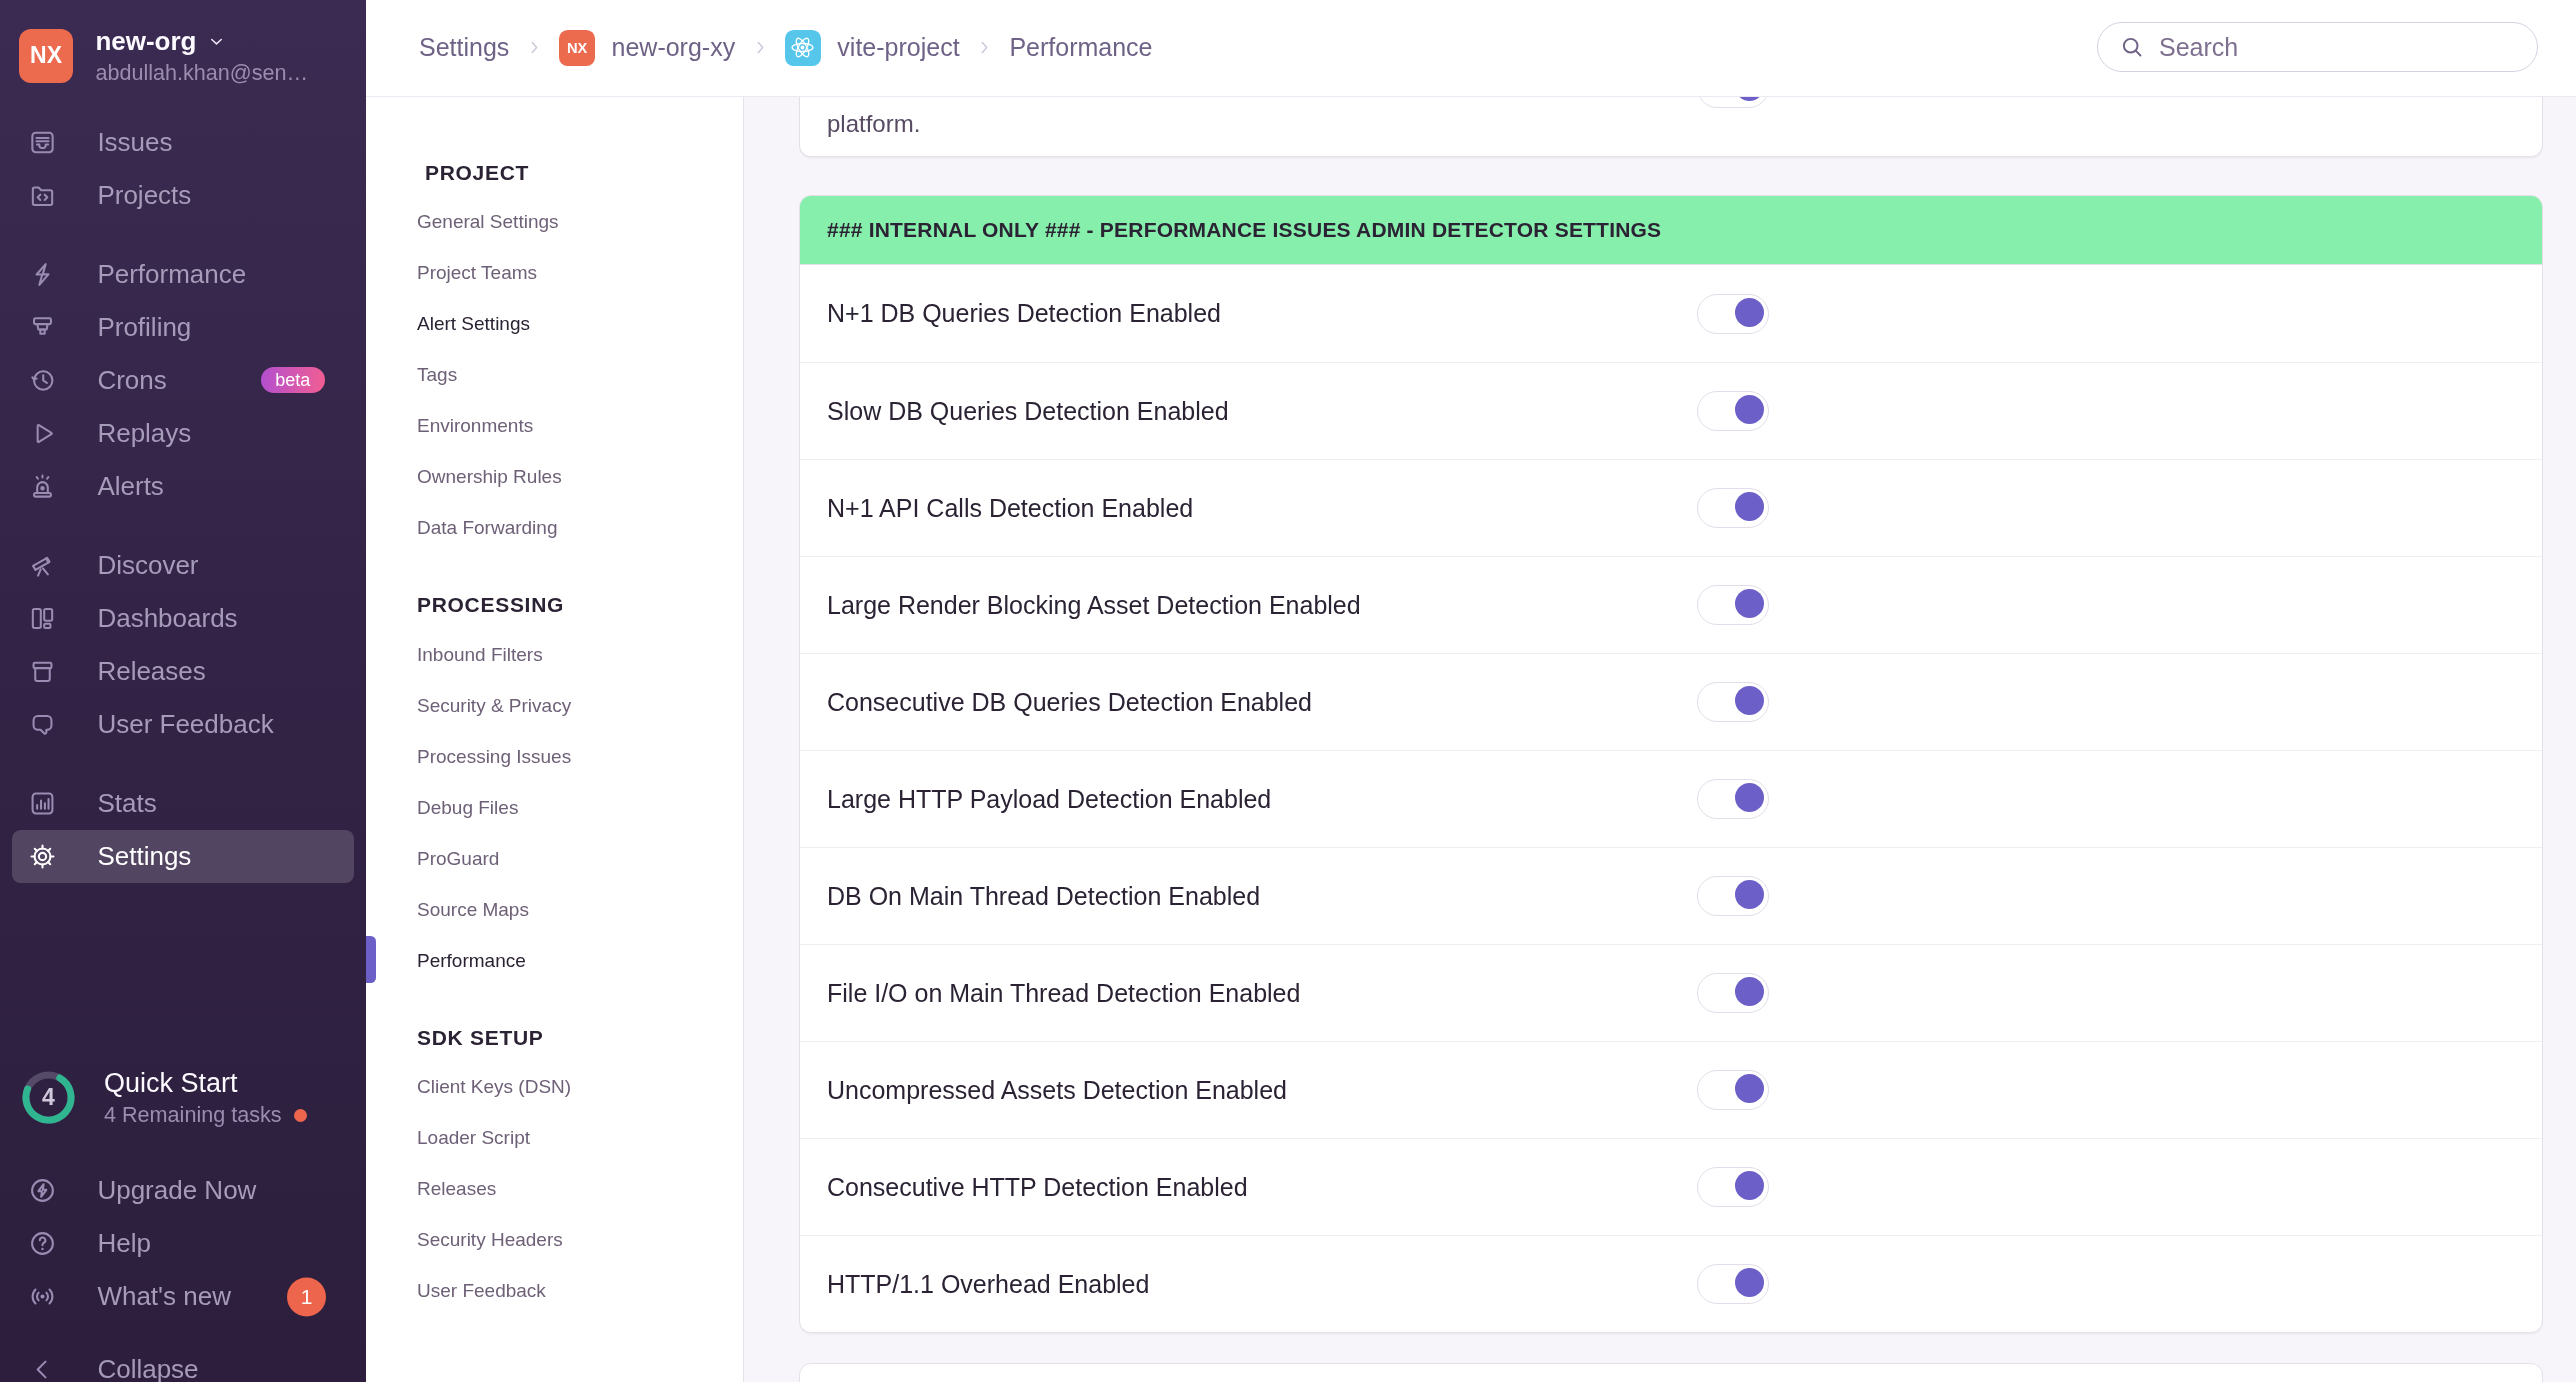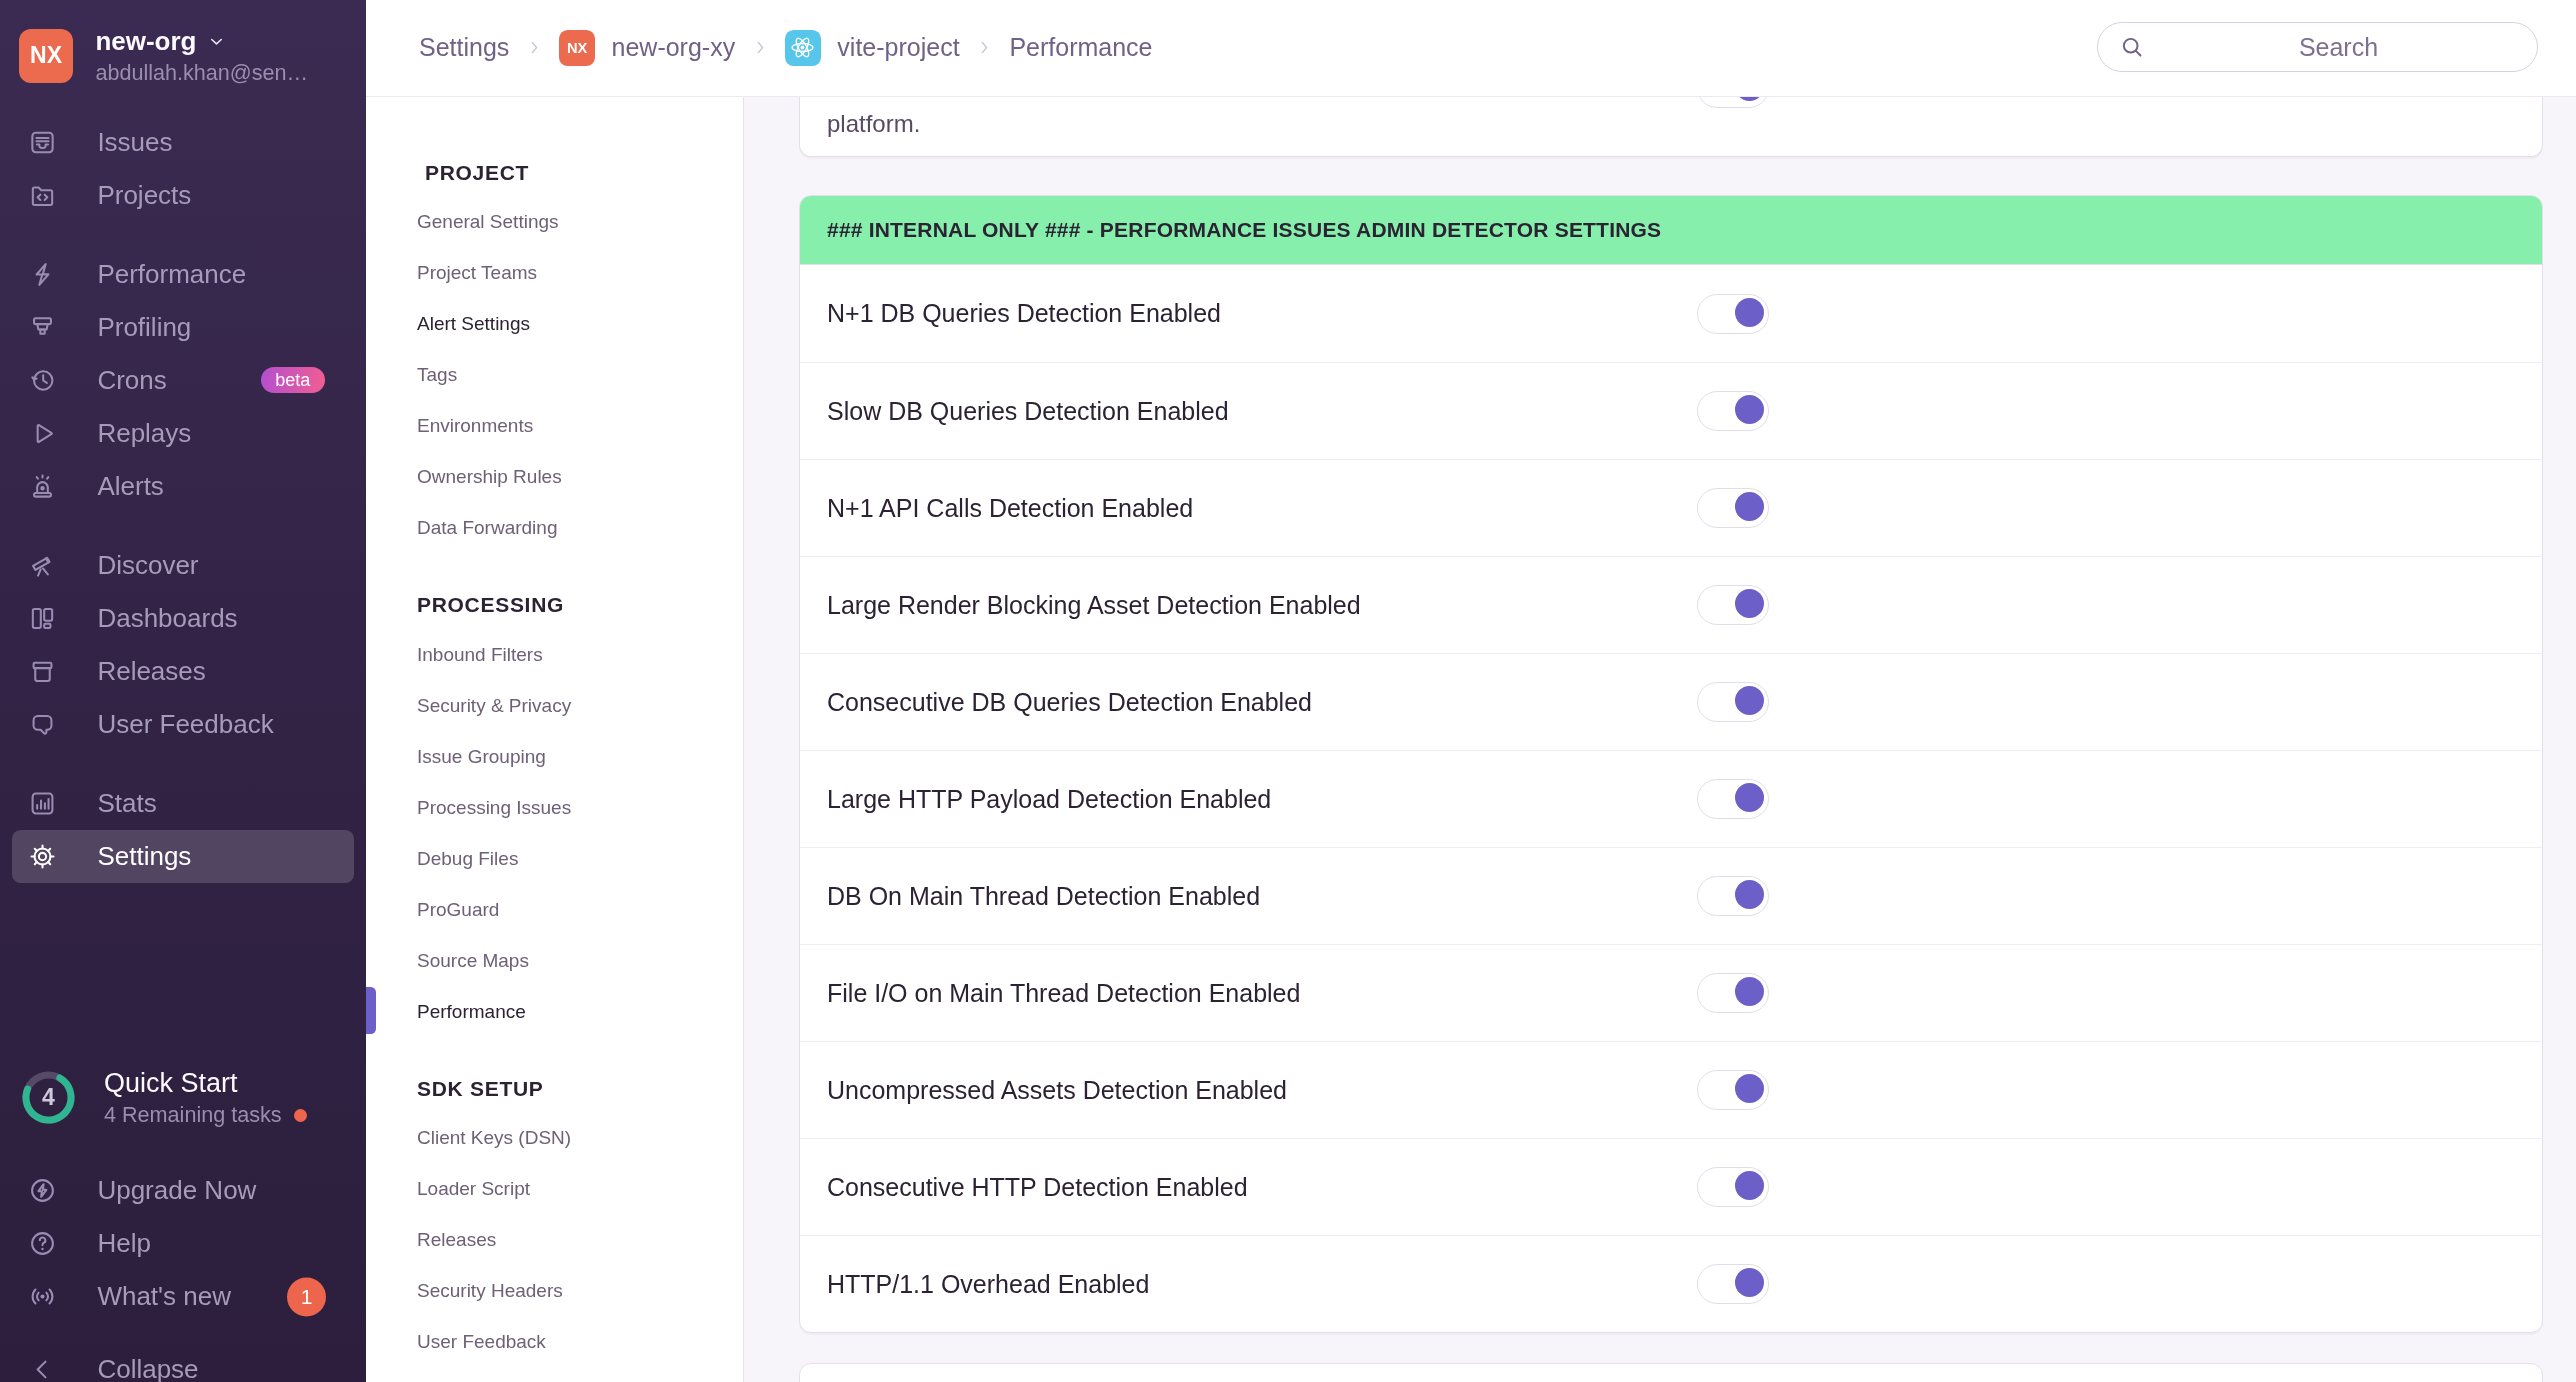--- a/index.html
+++ b/index.html
@@ -57,21 +57,21 @@
   .crumb-sep svg{stroke:#CDC5D8;}
   .crumb-avatar{width:36px;height:36px;border-radius:8.6px;display:flex;align-items:center;
                 justify-content:center;flex:none;}
   .crumb-avatar.nx{background:#EC6A4E;color:#fff;font-size:14.7px;font-weight:bold;}
   .crumb-avatar.react{background:#56C6EA;}
   .search{position:absolute;right:38px;top:22.4px;width:441px;height:50px;box-sizing:border-box;
           border:1.7px solid #D8D0E1;border-radius:25px;background:#fff;display:flex;align-items:center;
           padding:0 17px 0 21px;gap:12px;}
   .search svg{stroke:#6F6287;flex:none;}
   .search input{border:none;outline:none;flex:1;font-size:25px;color:#000000;
-                font-family:"Liberation Sans","DejaVu Sans",sans-serif;background:transparent;text-align:center;}
+                font-family:"Liberation Sans","DejaVu Sans",sans-serif;background:transparent;}
   .search input::placeholder{color:#7E7090;opacity:1;}
 
   
   .nav2{position:absolute;left:366px;top:97px;bottom:0;width:378px;box-sizing:border-box;
         background:#FFFFFF;border-right:1.7px solid #E7E1EC;padding:55px 0 0 51px;}
   .nav2-title{font-size:21px;font-weight:bold;color:#2B2233;letter-spacing:0.7px;height:41px;
               line-height:41px;margin-top:31px;}
   .nav2-section:first-child .nav2-title{margin-top:0;margin-left:8px;}
   .nav2 ul{list-style:none;margin:3.4px 0 0 0;padding:0;}
   .nav2 li{position:relative;height:51px;line-height:51px;font-size:19px;color:#6E6077;cursor:pointer;}
@@ -353,21 +353,20 @@
         </ul>
     </div>
     <div class="nav2-section">
       <div class="nav2-title">PROCESSING</div>
       <ul>
 
           <li><span>Inbound Filters</span></li>
 
           <li><span>Security &amp; Privacy</span></li>
 
-          <li><span>Issue Grouping</span></li>
 
           <li><span>Processing Issues</span></li>
 
           <li><span>Debug Files</span></li>
 
           <li><span>ProGuard</span></li>
 
           <li><span>Source Maps</span></li>
 
           <li class="active"><span>Performance</span></li>

